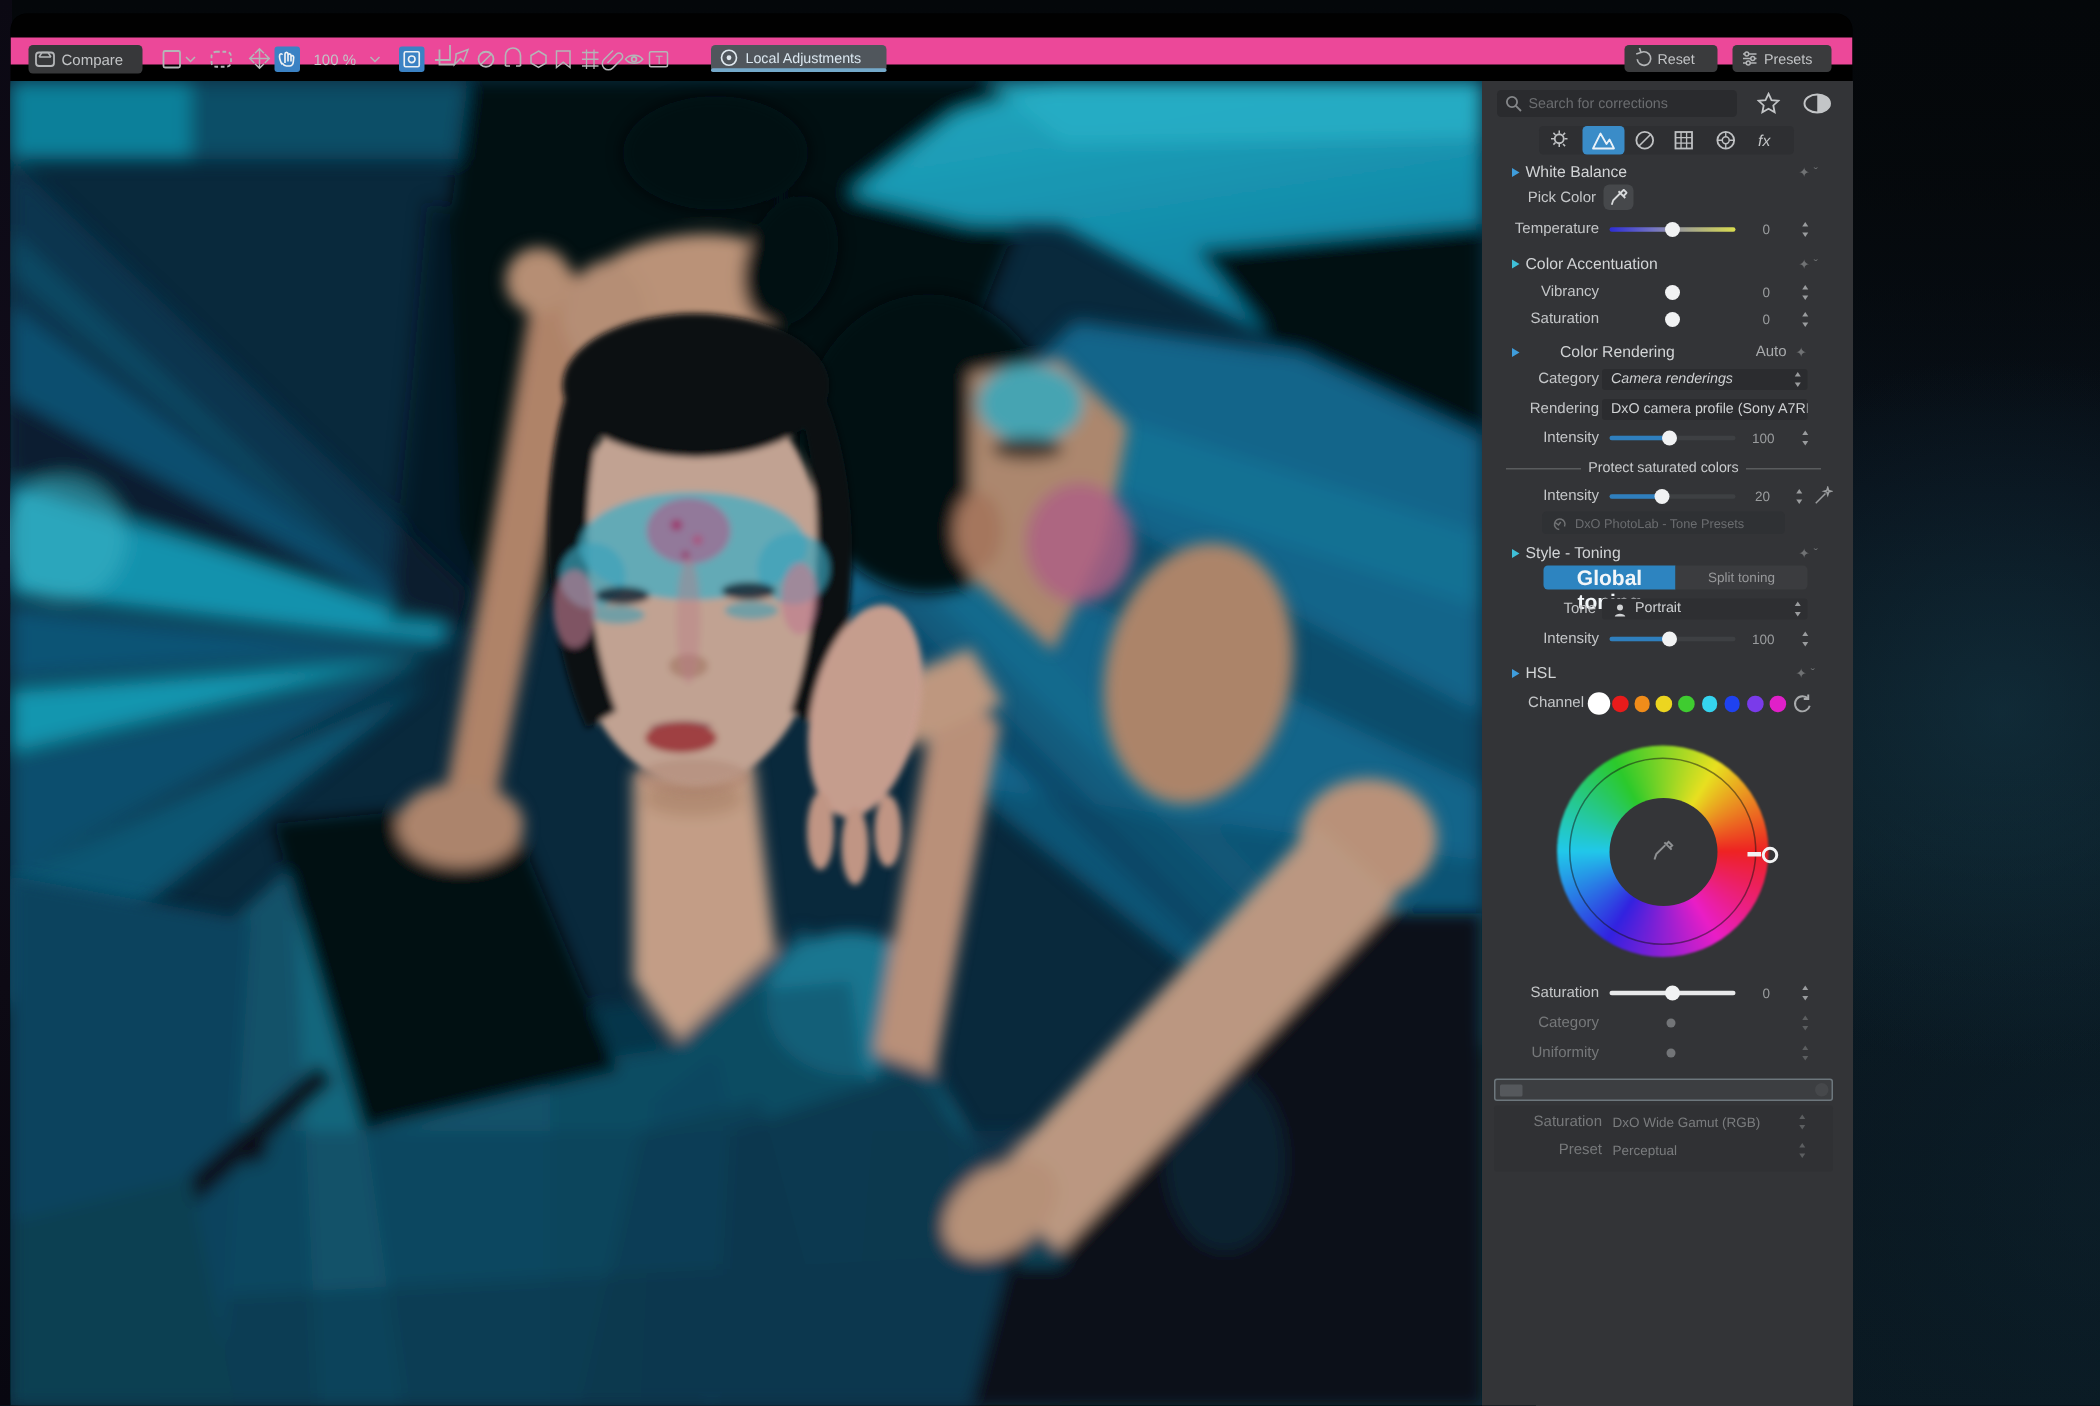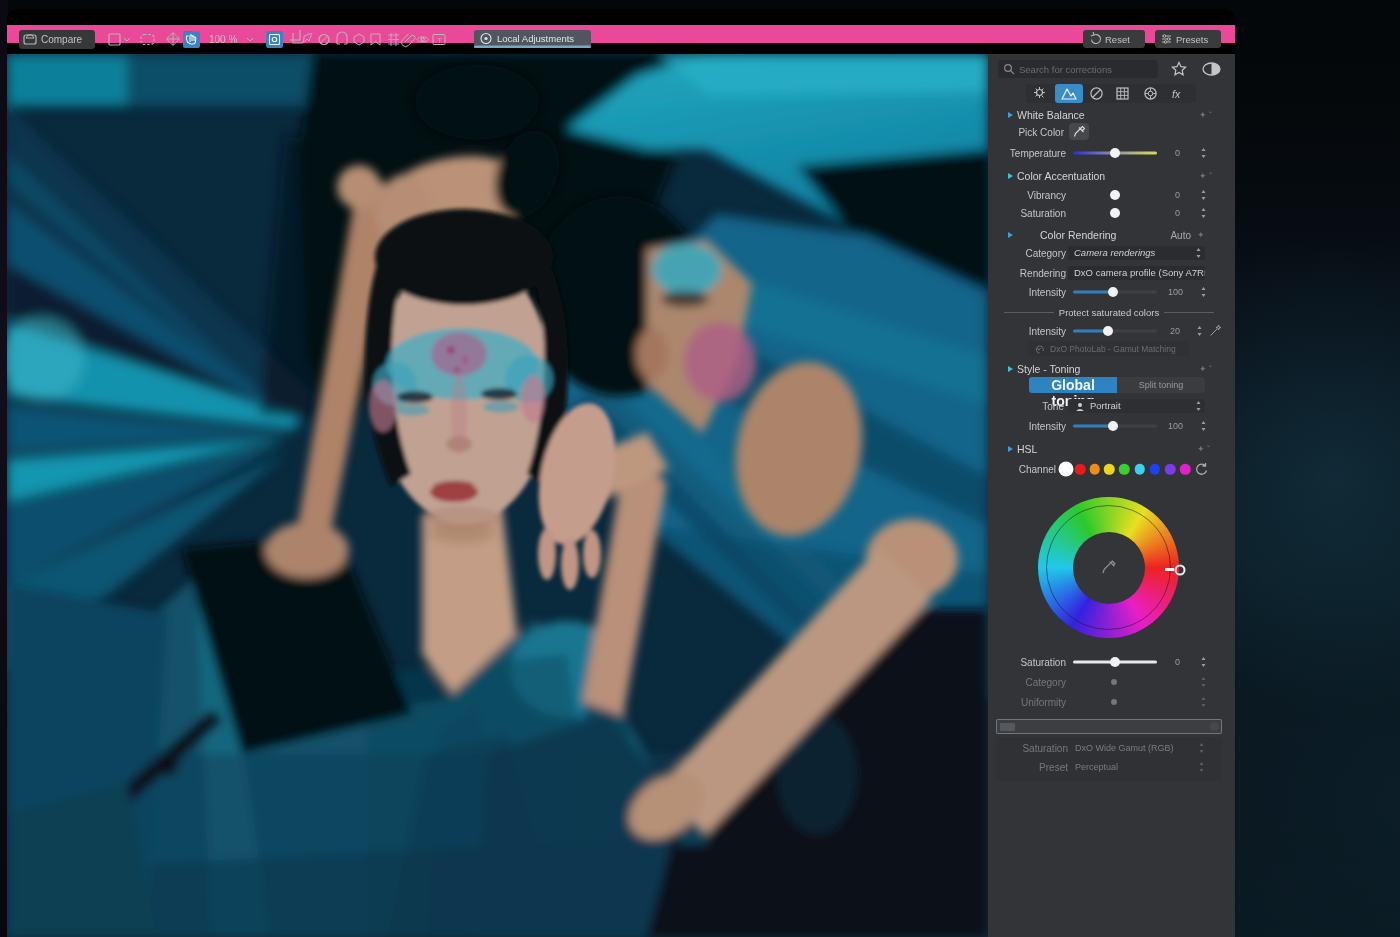--- a/index.html
+++ b/index.html
@@ -351,21 +351,21 @@
           <i class="d"></i>
         </div>
       <svg style="position:absolute;left:221px;top:270px" width="13" height="13" viewBox="0 0 13 13">
           <path d="M1.5 11.5L8 5M9.5 1l.6 1.9L12 3.5l-1.9.6L9.5 6l-.6-1.9L7 3.5l1.9-.6z" stroke="#9a9c9e" fill="none" stroke-width="1"></path>
         </svg>
       
       <div style="position:absolute;left:40px;top:287px;width:162px;height:15px;background:#2f3134;border-radius:3px;"></div>
       <svg style="position:absolute;left:47px;top:290px" width="10" height="10" viewBox="0 0 10 10">
           <path d="M8 7a3.5 3.5 0 1 0-3.5 2M2 4.5L4 6l1.5-2" stroke="#707274" fill="none" stroke-width="1"></path>
         </svg>
-      <div style="position:absolute;left:62px;top:290px;font-size:8.5px;color:#6b6d70;white-space:nowrap;">DxO PhotoLab - Gamut Matching</div>
+      <div style="position:absolute;left:62px;top:290px;font-size:8.5px;color:#6b6d70;white-space:nowrap;">DxO PhotoLab - Tone Presets</div>
       
       <div class="arr arrc" style="left:20px;top:315px;"></div>
       <div class="hdr" style="left:29px;top:315px;">Style - Toning</div>
       <div class="ricon" style="left:211px;top:315px;">✦ ˇ</div>
       <div style="position:absolute;left:41px;top:323px;width:88px;height:16px;background:#2d84c0;border-radius:3px 0 0 3px;color:#f2f6f9;font-size:14px;line-height:16px;text-align:center;font-weight:bold;">Global toning</div>
       <div style="position:absolute;left:129px;top:323px;width:88px;height:16px;background:#3b3c3f;border-radius:0 3px 3px 0;color:#97989a;font-size:9px;line-height:16px;text-align:center;">Split toning</div>
       <div class="lab" style="left:76px;top:352px;">Tone</div>
       <div class="field" style="left:80px;top:345px;width:137px;height:14px;background:#2e2f32;padding-left:22px;">Portrait</div>
       <svg style="position:absolute;left:87px;top:348px" width="10" height="10" viewBox="0 0 10 10">
           <circle cx="5" cy="3" r="2" fill="#cfd1d3"></circle>

